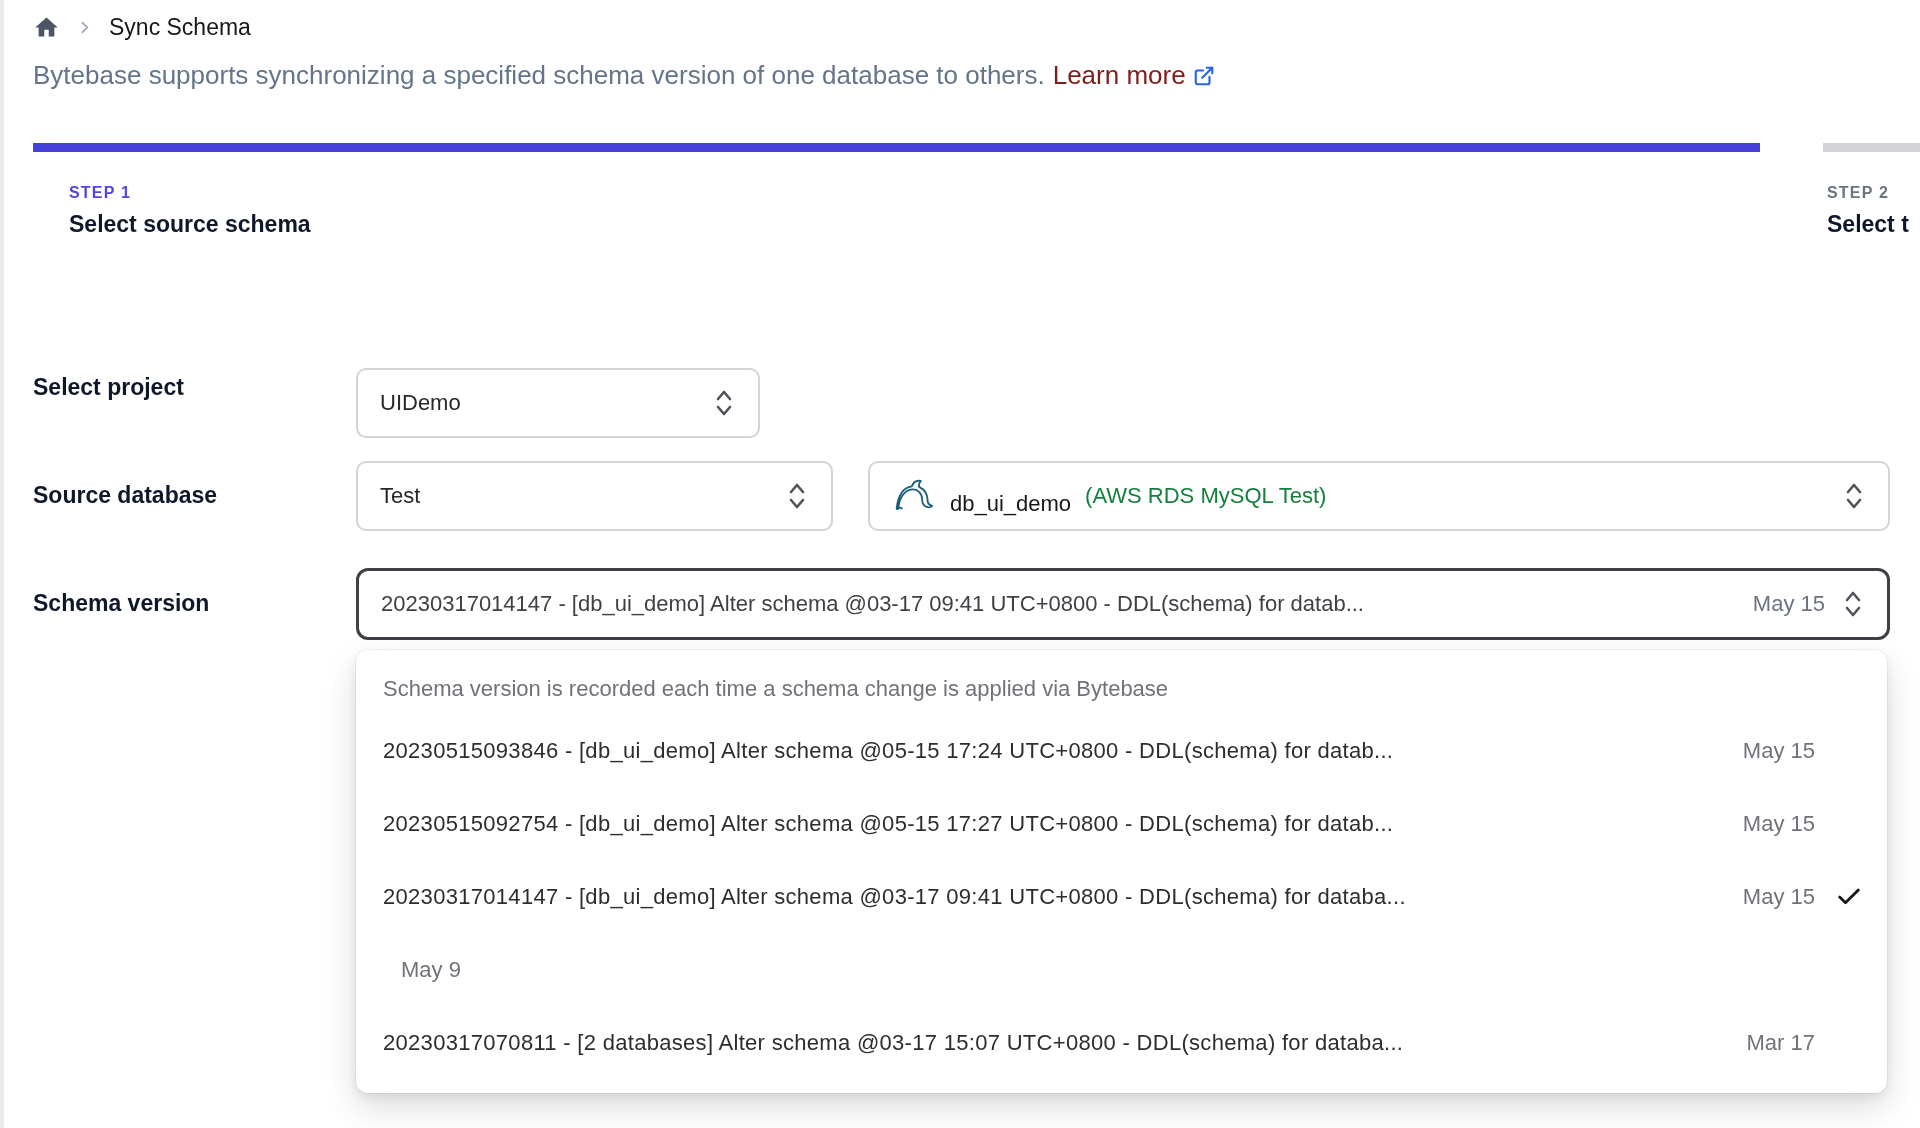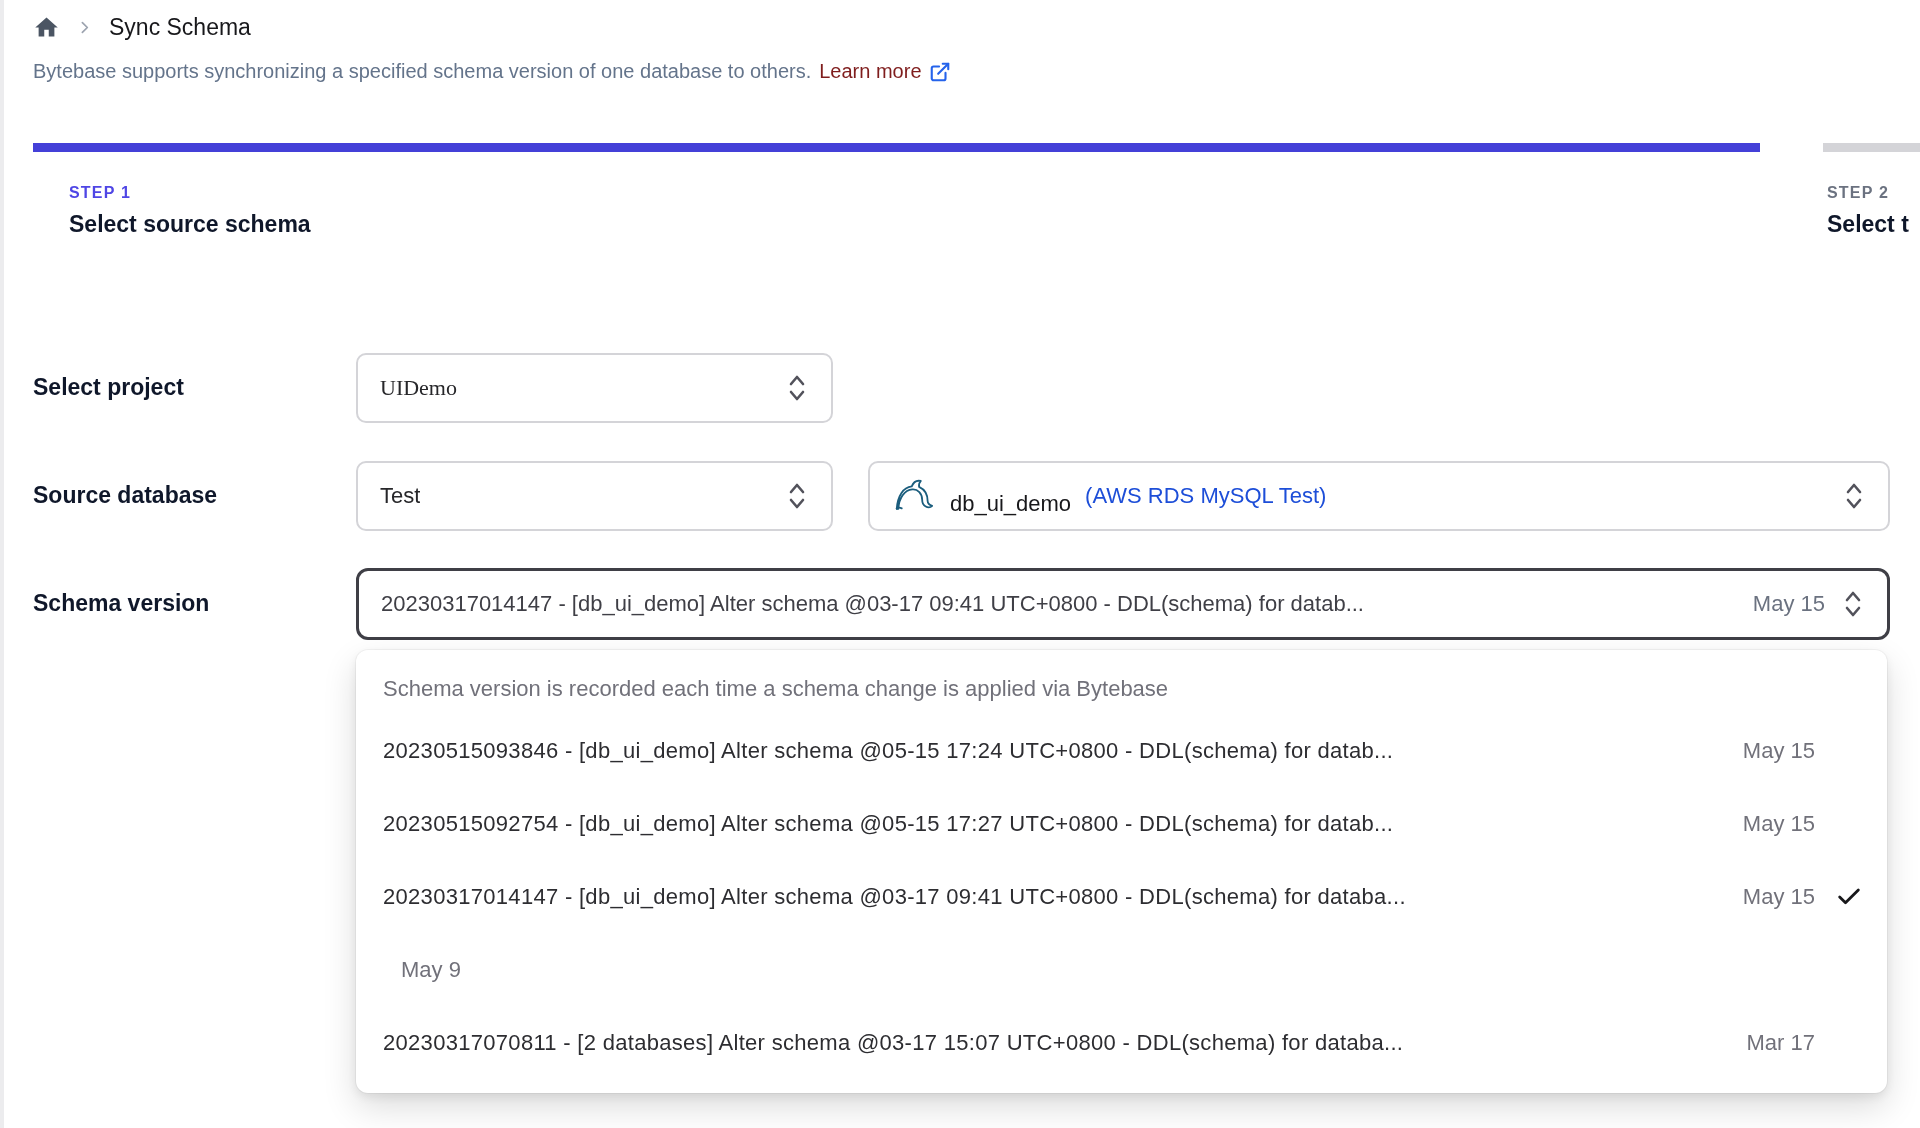--- a/index.html
+++ b/index.html
@@ -12,21 +12,21 @@
   .page { position:absolute; inset:0; background:#fff; }
   .left-edge { position:absolute; left:0; top:0; bottom:0; width:4px; background:#ececee; }
 
   
   .breadcrumb { position:absolute; left:33px; top:14px; display:flex; align-items:center; gap:16px; }
   .home-btn { display:flex; align-items:center; cursor:pointer; }
   .crumb-sep { display:flex; align-items:center; }
   .crumb-title { font-size:23px; font-weight:500; color:#18181b; }
 
   
-  .description { position:absolute; left:33px; top:60px; font-size:20px; color:#64748b; display:flex; align-items:center; gap:8px; white-space:nowrap; }
+  .description { position:absolute; left:33px; top:60px; font-size:26px; color:#64748b; display:flex; align-items:center; gap:8px; white-space:nowrap; }
   .learn-more { color:#7f1d1d; display:inline-flex; align-items:center; gap:7px; cursor:pointer; }
 
   
   .bar { position:absolute; top:143px; height:9px; }
   .bar-active { left:33px; width:1727px; background:#4440d8; }
   .bar-next { left:1823px; width:110px; background:#d4d4d8; }
 
   
   .step { position:absolute; top:184px; }
   .step-1 { left:33px;margin-left:36px; }
@@ -40,31 +40,31 @@
   .lbl-project { top:374px; }
   .lbl-source  { top:482px; }
   .lbl-schema  { top:590px; }
 
   .select {
     position:absolute; background:#fff;
     border:2px solid #d4d4d8; border-radius:10px;
     display:flex; align-items:center; padding:0 22px;
     font-size:22px; color:#27272a; cursor:pointer;
   }
-  .sel-project { left:356px; top:353px; width:477px; height:70px;font-family:Liberation Serif, serif; }
+  .sel-project { left:356px; top:368px; width:404px; height:70px; }
   .sel-env     { left:356px; top:461px; width:477px; height:70px; }
   .sel-db      { left:868px; top:461px; width:1022px; height:70px; gap:14px; }
   .sel-version {
     left:356px; top:568px; width:1534px; height:72px;
     border:3px solid #3f3f46; border-radius:12px; color:#3f3f46;
   }
   .sel-value { white-space:nowrap; overflow:hidden; text-overflow:ellipsis; }
   .flex-spacer { flex:1; }
   .db-name { font-weight:500; color:#18181b; white-space:nowrap;margin-top:16px; }
-  .db-detail { color:#1d4ed8; white-space:nowrap; }
+  .db-detail { color:#15803d; white-space:nowrap; }
   .sel-date { color:#6b7280; margin-left:18px; white-space:nowrap; }
   .updown { flex:none; margin-left:16px; display:flex; align-items:center; }
 
   
   .dropdown {
     position:absolute; left:356px; top:650px; width:1531px; height:443px;
     background:#fff; border-radius:12px;
     box-shadow:0 0 0 1px rgba(0,0,0,0.04), 0 14px 34px rgba(0,0,0,0.14), 0 4px 10px rgba(0,0,0,0.07);
     padding:20px 0 8px 0; overflow:hidden;
   }

